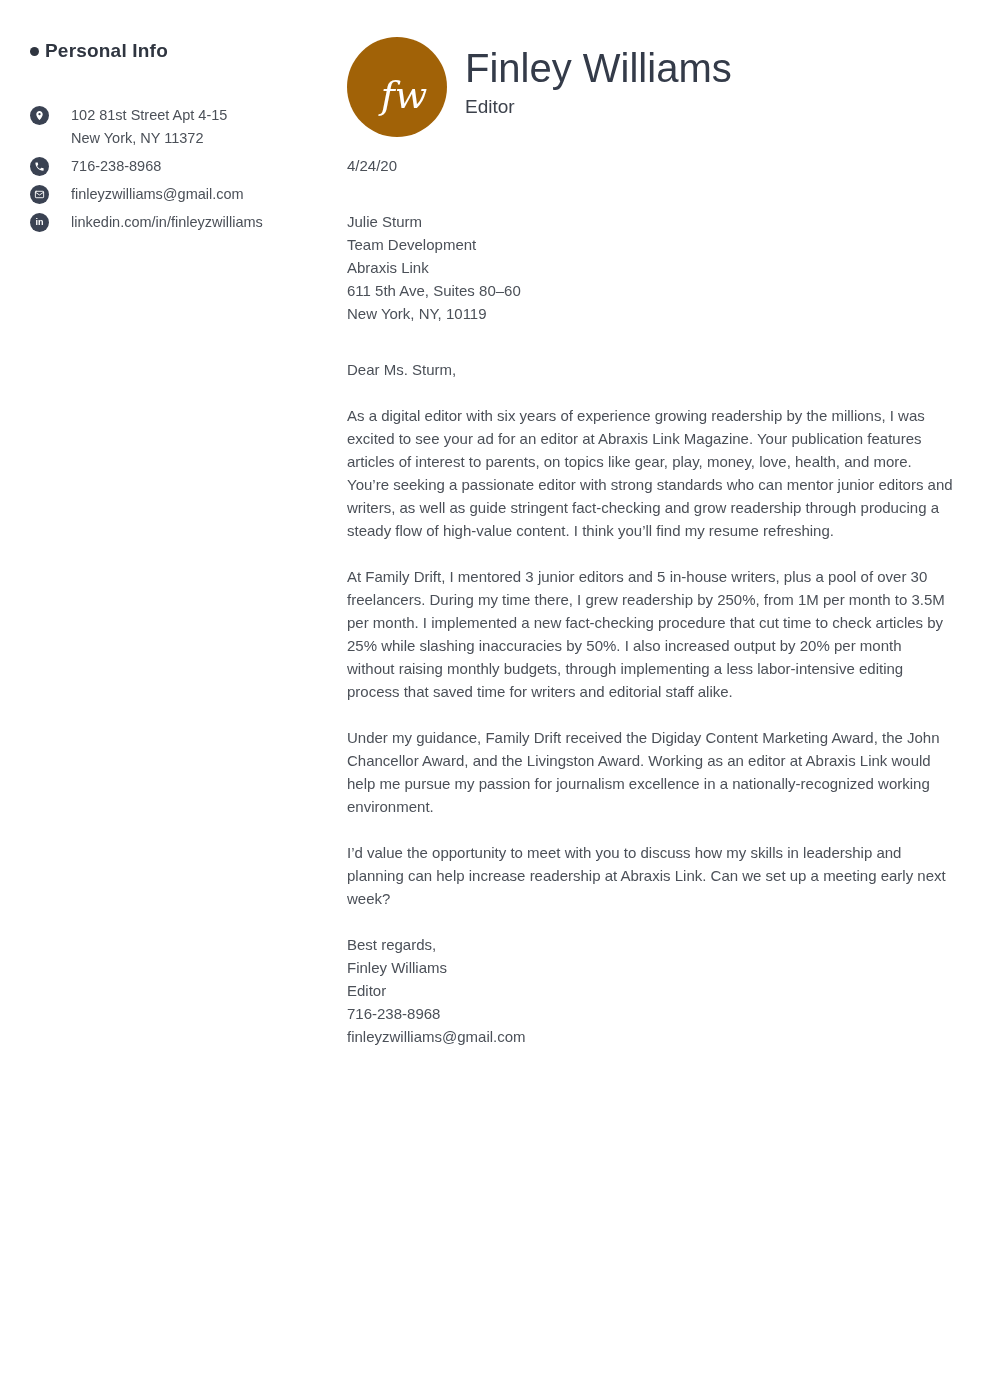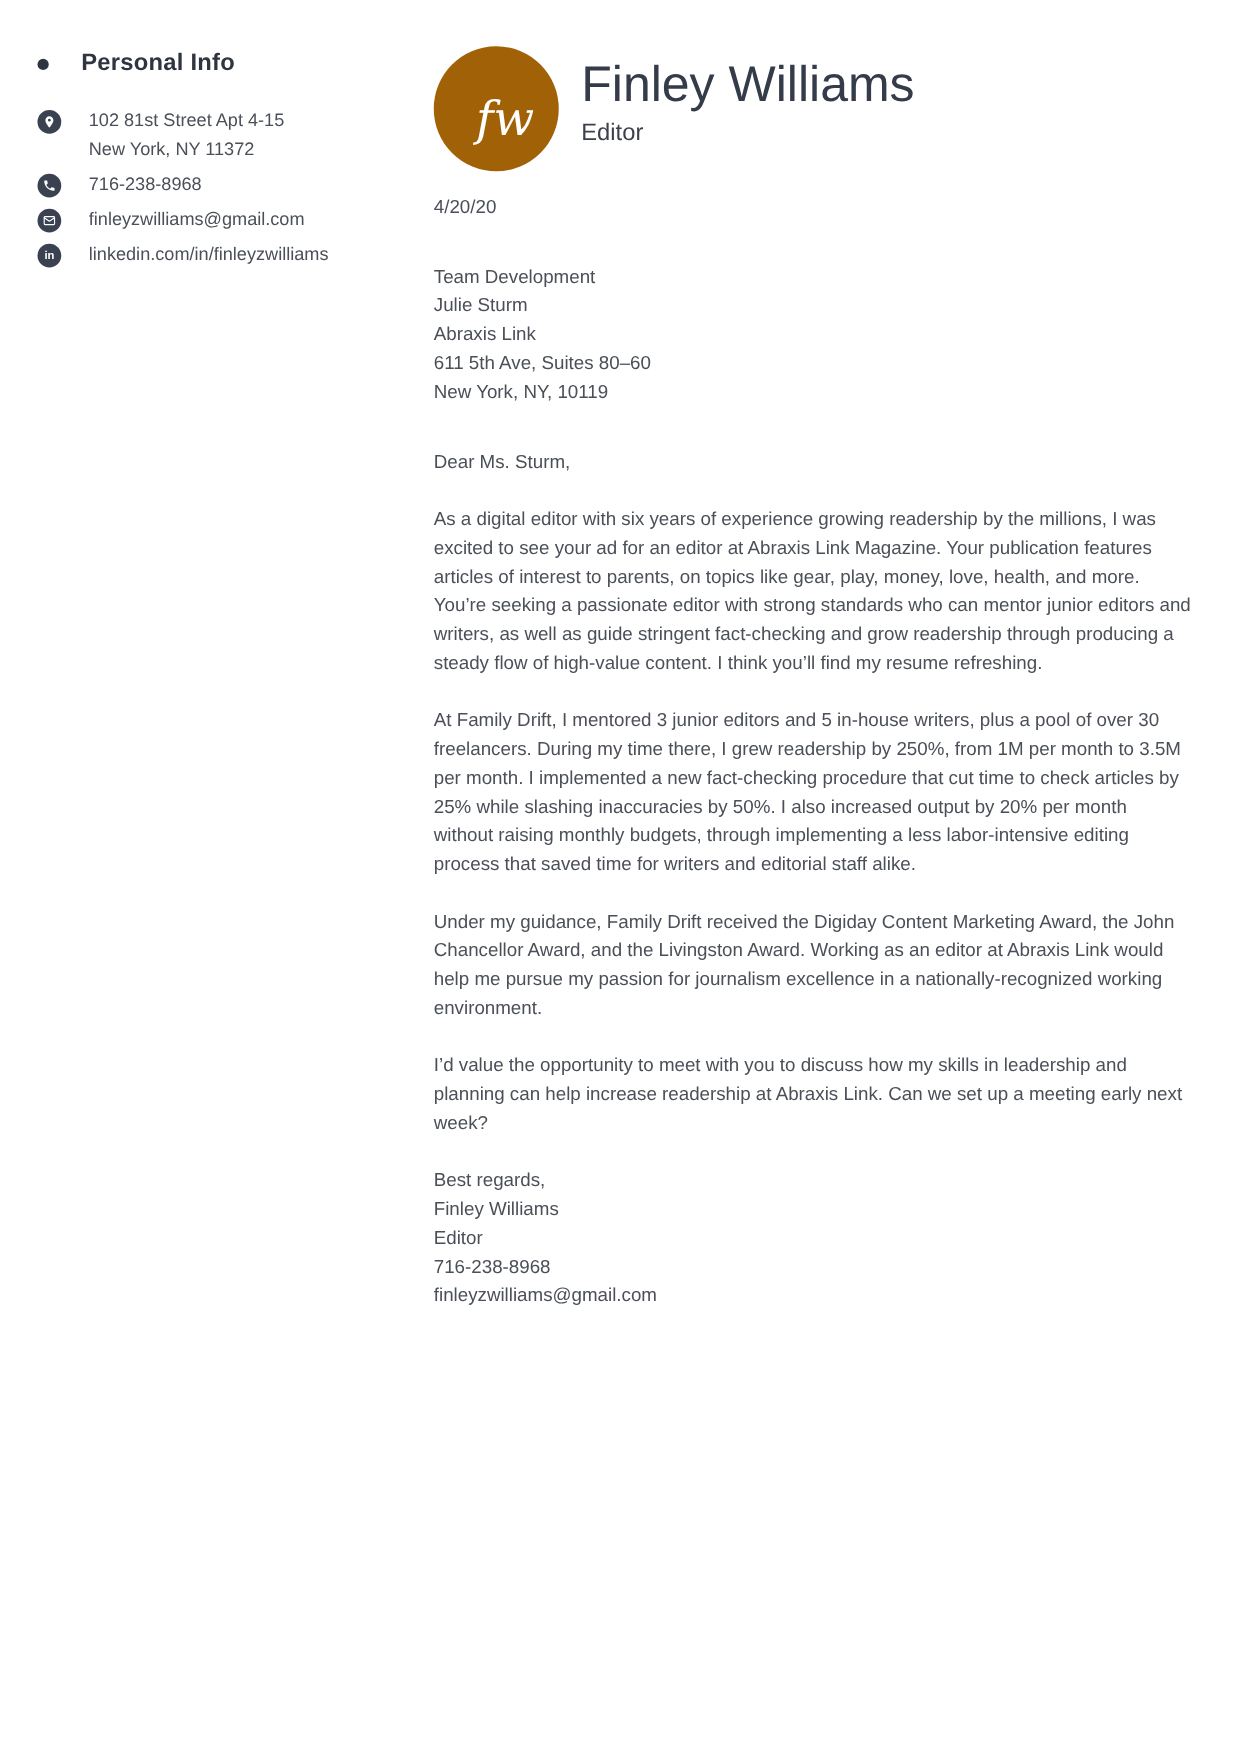--- a/index.html
+++ b/index.html
@@ -7,21 +7,21 @@
   body {
     width: 990px; height: 1400px;
     background: #ffffff;
     font-family: "Liberation Sans", sans-serif;
     color: #4b5058;
   }
   .page { position: relative; width: 990px; height: 1400px; overflow: hidden; }
 
   
   .sidebar { position: absolute; left: 30px; top: 40px; width: 295px; }
-  .sidebar-heading { display: flex; align-items: center; gap: 26px; margin-bottom: 24px; }
+  .sidebar-heading { display: flex; align-items: center; gap: 6px; margin-bottom: 42px; }
   .bullet { width: 9px; height: 9px; border-radius: 50%; background: #2f3540; flex: none; }
   .heading-text { font-size: 19px; font-weight: bold; color: #2f3540; letter-spacing: 0.2px; }
   .contact-item { display: flex; gap: 22px; align-items: flex-start; margin-bottom: 5px; }
   .icon-circle {
     width: 19px; height: 19px; border-radius: 50%;
     background: #3a4252; flex: none; margin-top: 2px;
     display: flex; align-items: center; justify-content: center;
   }
   .icon-circle svg { width: 11px; height: 11px; display: block; }
   .linkedin-glyph {
@@ -109,25 +109,25 @@
     <header class="header">
       <div class="avatar">
         <span class="avatar-initials">fw</span>
       </div>
       <div class="name-block">
         <h1 class="name"><span class="first">Finley</span> <span class="last">Williams</span></h1>
         <div class="job-title">Editor</div>
       </div>
     </header>
 
-    <div class="date">4/20/20</div>
+    <div class="date">4/24/20</div>
 
     <div class="recipient">
+      <div>Julie Sturm</div>
       <div>Team Development</div>
-      <div>Julie Sturm</div>
       <div>Abraxis Link</div>
       <div>611 5th Ave, Suites 80–60</div>
       <div>New York, NY, 10119</div>
     </div>
 
     <p class="salutation">Dear Ms. Sturm,</p>
 
     <p class="para">As a digital editor with six years of experience growing readership by the millions, I was excited to see your ad for an editor at Abraxis Link Magazine. Your publication features articles of interest to parents, on topics like gear, play, money, love, health, and more. You’re seeking a passionate editor with strong standards who can mentor junior editors and writers, as well as guide stringent fact-checking and grow readership through producing a steady flow of high-value content. I think you’ll find my resume refreshing.</p>
     <p class="para">At Family Drift, I mentored 3 junior editors and 5 in-house writers, plus a pool of over 30 freelancers. During my time there, I grew readership by 250%, from 1M per month to 3.5M per month. I implemented a new fact-checking procedure that cut time to check articles by 25% while slashing inaccuracies by 50%. I also increased output by 20% per month without raising monthly budgets, through implementing a less labor-intensive editing process that saved time for writers and editorial staff alike.</p>
     <p class="para">Under my guidance, Family Drift received the Digiday Content Marketing Award, the John Chancellor Award, and the Livingston Award. Working as an editor at Abraxis Link would help me pursue my passion for journalism excellence in a nationally-recognized working environment.</p>

